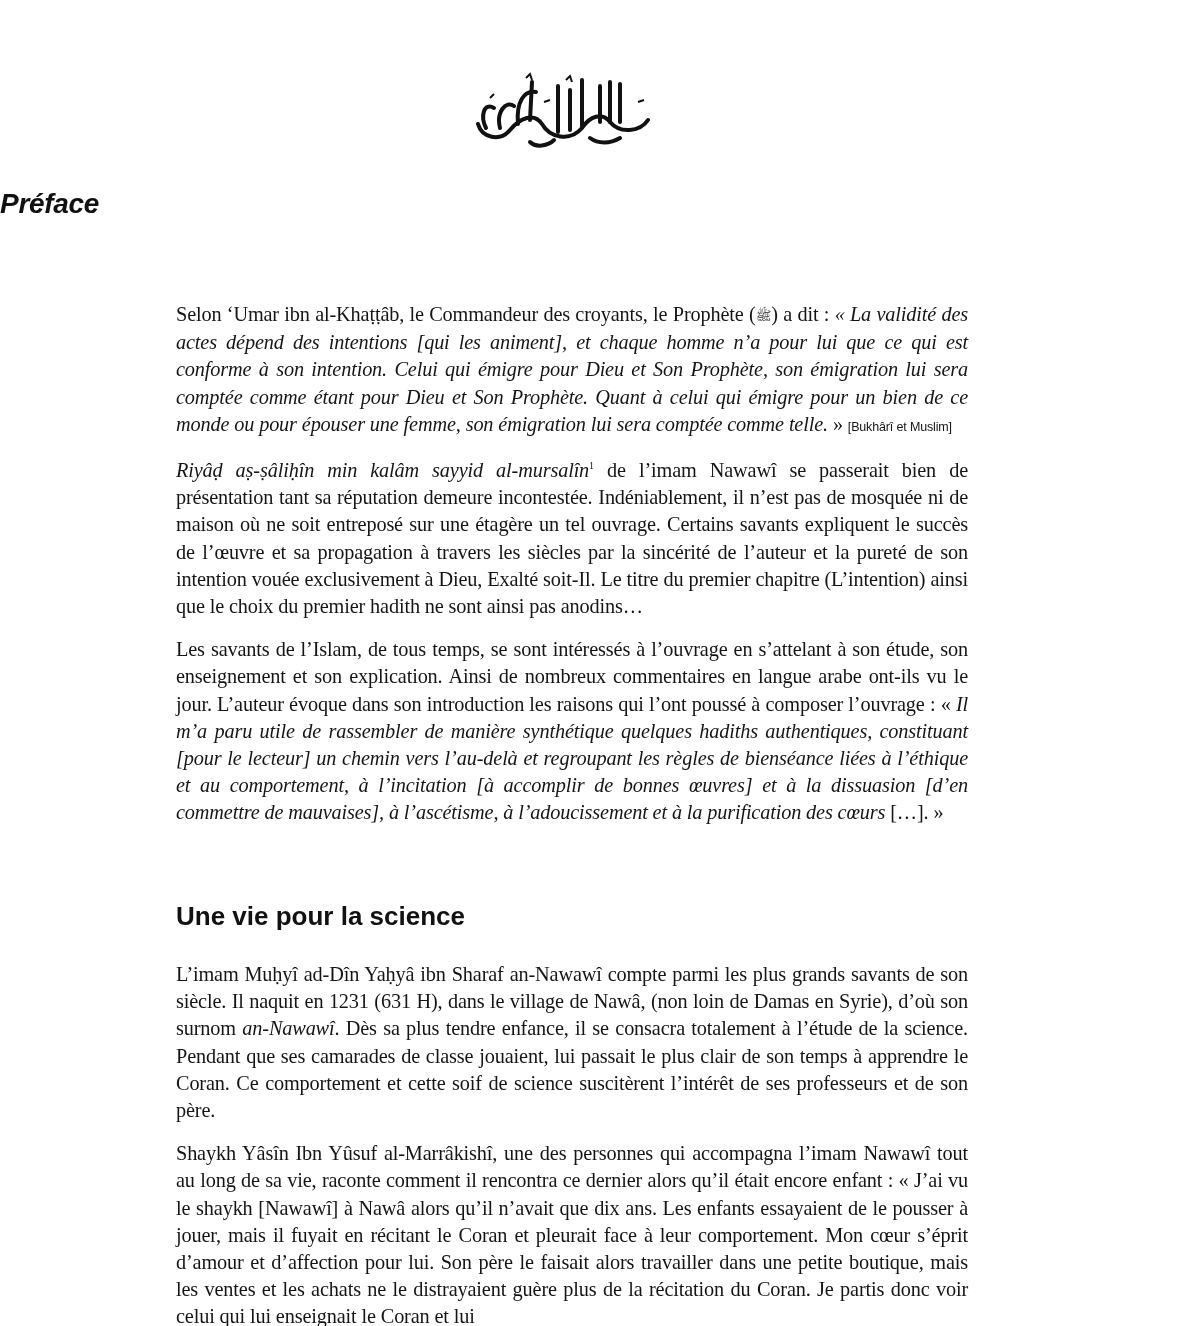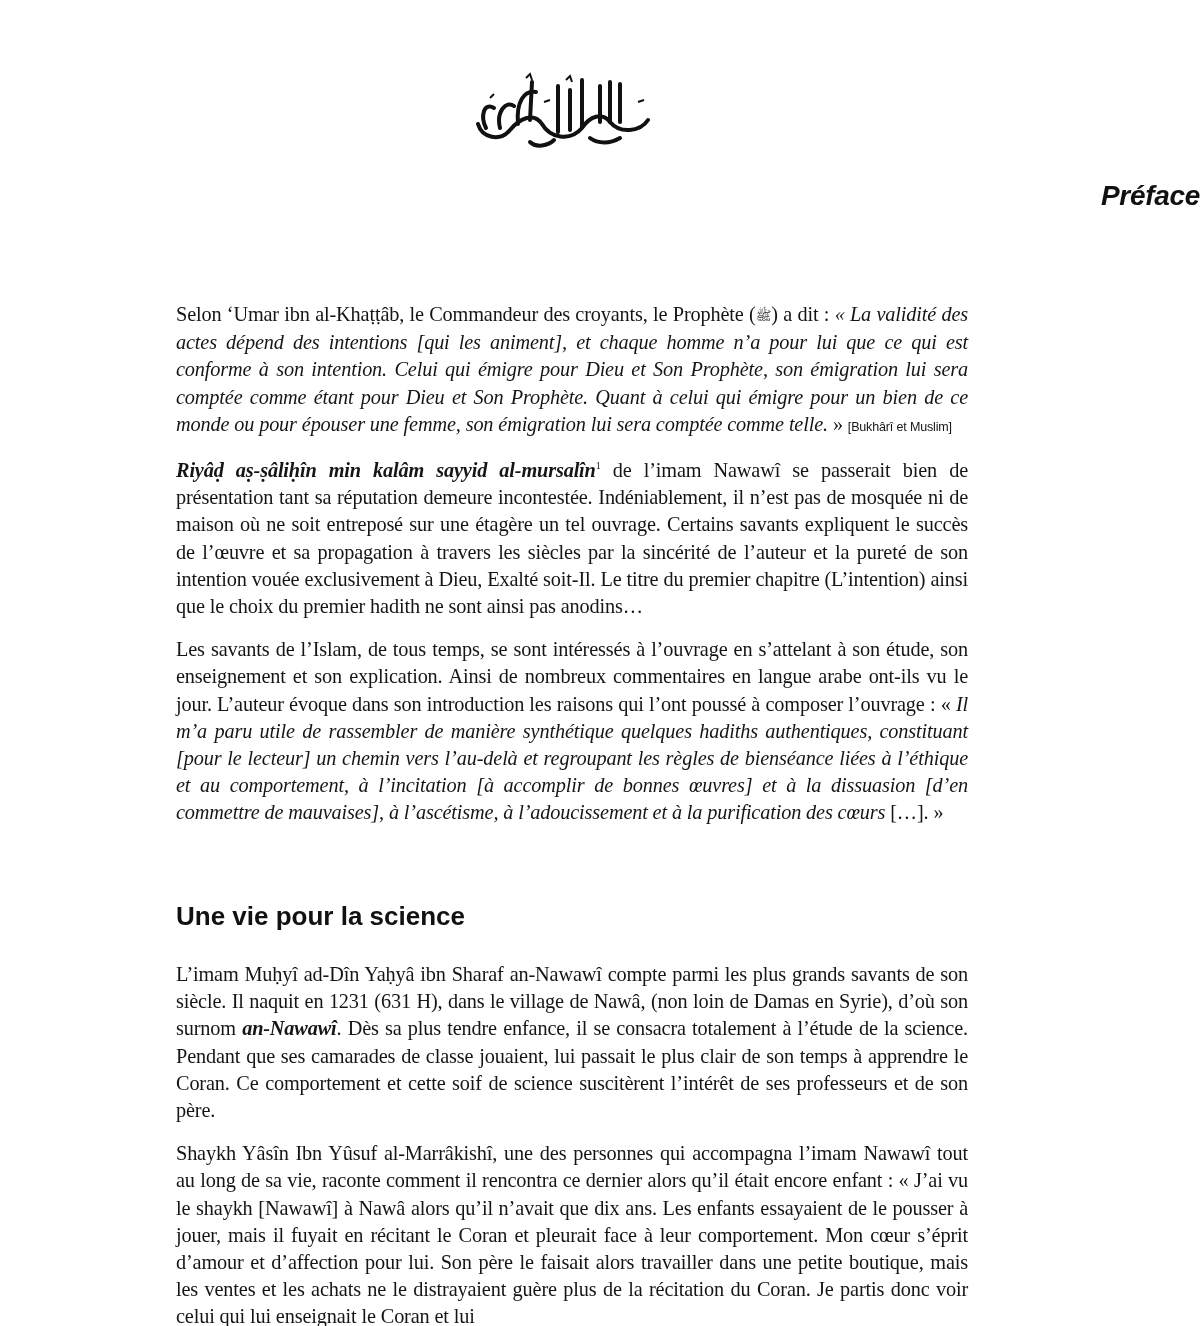--- a/index.html
+++ b/index.html
@@ -9,35 +9,35 @@
     font-family: "Liberation Serif", "DejaVu Serif", serif;
   }
   .page { position: absolute; left: 0; top: 0; width: 1200px; height: 1326px; }
 
   .basmala {
     position: absolute; left: 470px; top: 72px; width: 185px; height: 80px;
   }
   .basmala svg { width: 100%; height: 100%; }
 
   .title {
-    position: absolute; left: 0; width: 1200px; top: 180px; text-align: right;
+    position: absolute; left: 0; width: 1200px; top: 188px; text-align: left;
     font-family: "Liberation Sans", "DejaVu Sans", sans-serif;
     font-weight: bold; font-style: italic; font-size: 28px; color: #111;
     letter-spacing: -0.3px;
   }
 
   .body-text {
     position: absolute; left: 176px; width: 792px;
     font-size: 20.3px; line-height: 27.2px; text-align: justify;
     letter-spacing: -0.15px;
   }
   .body-text p { margin: 16px 0 10px 0; }
   .body-text p.last { margin-bottom: 0; }
   .it { font-style: italic; }
-  .bi { font-style: italic; font-weight: bold; }
+  .bi { font-style: italic; font-weight: normal; }
   .src {
     font-family: "Liberation Sans", "DejaVu Sans", sans-serif;
     font-size: 12.5px; font-style: normal;
   }
   sup.fn { font-size: 10px; line-height: 0; vertical-align: 8px; }
   .saw { font-size: 13px; vertical-align: 1px; }
 
   .block1 { top: 285px; }
   .section-heading {
     position: absolute; left: 176px; top: 901px;

